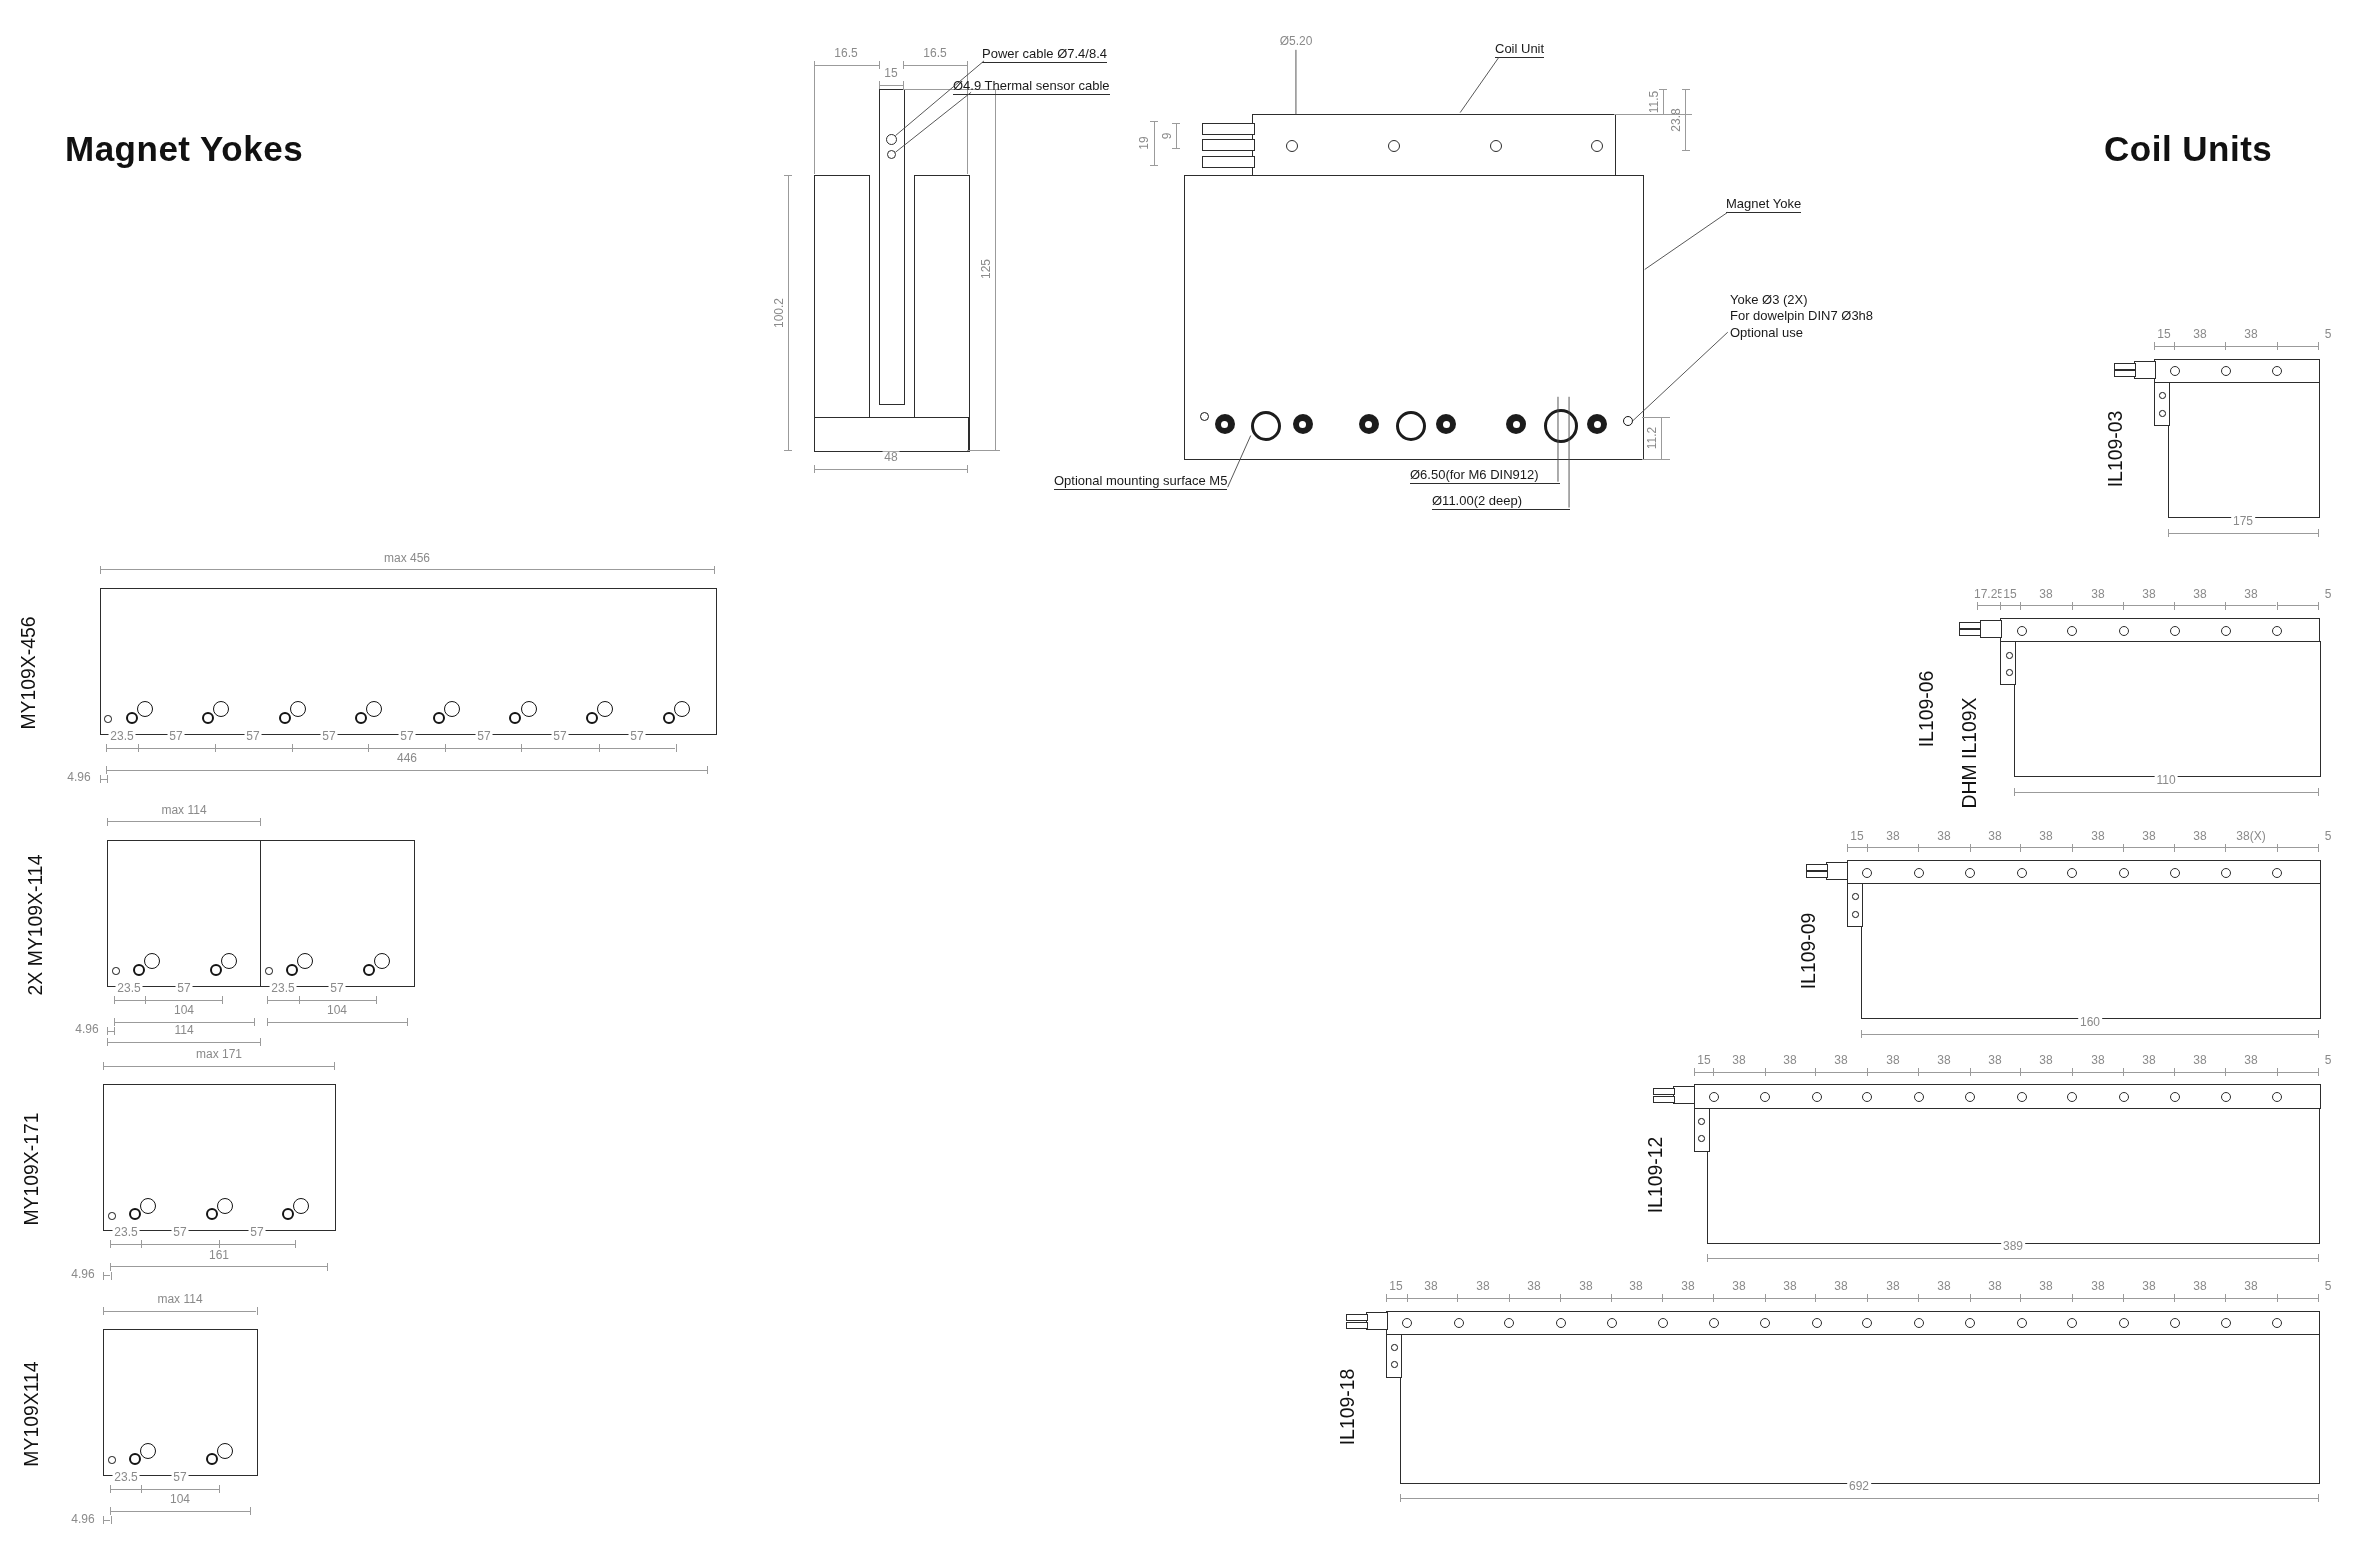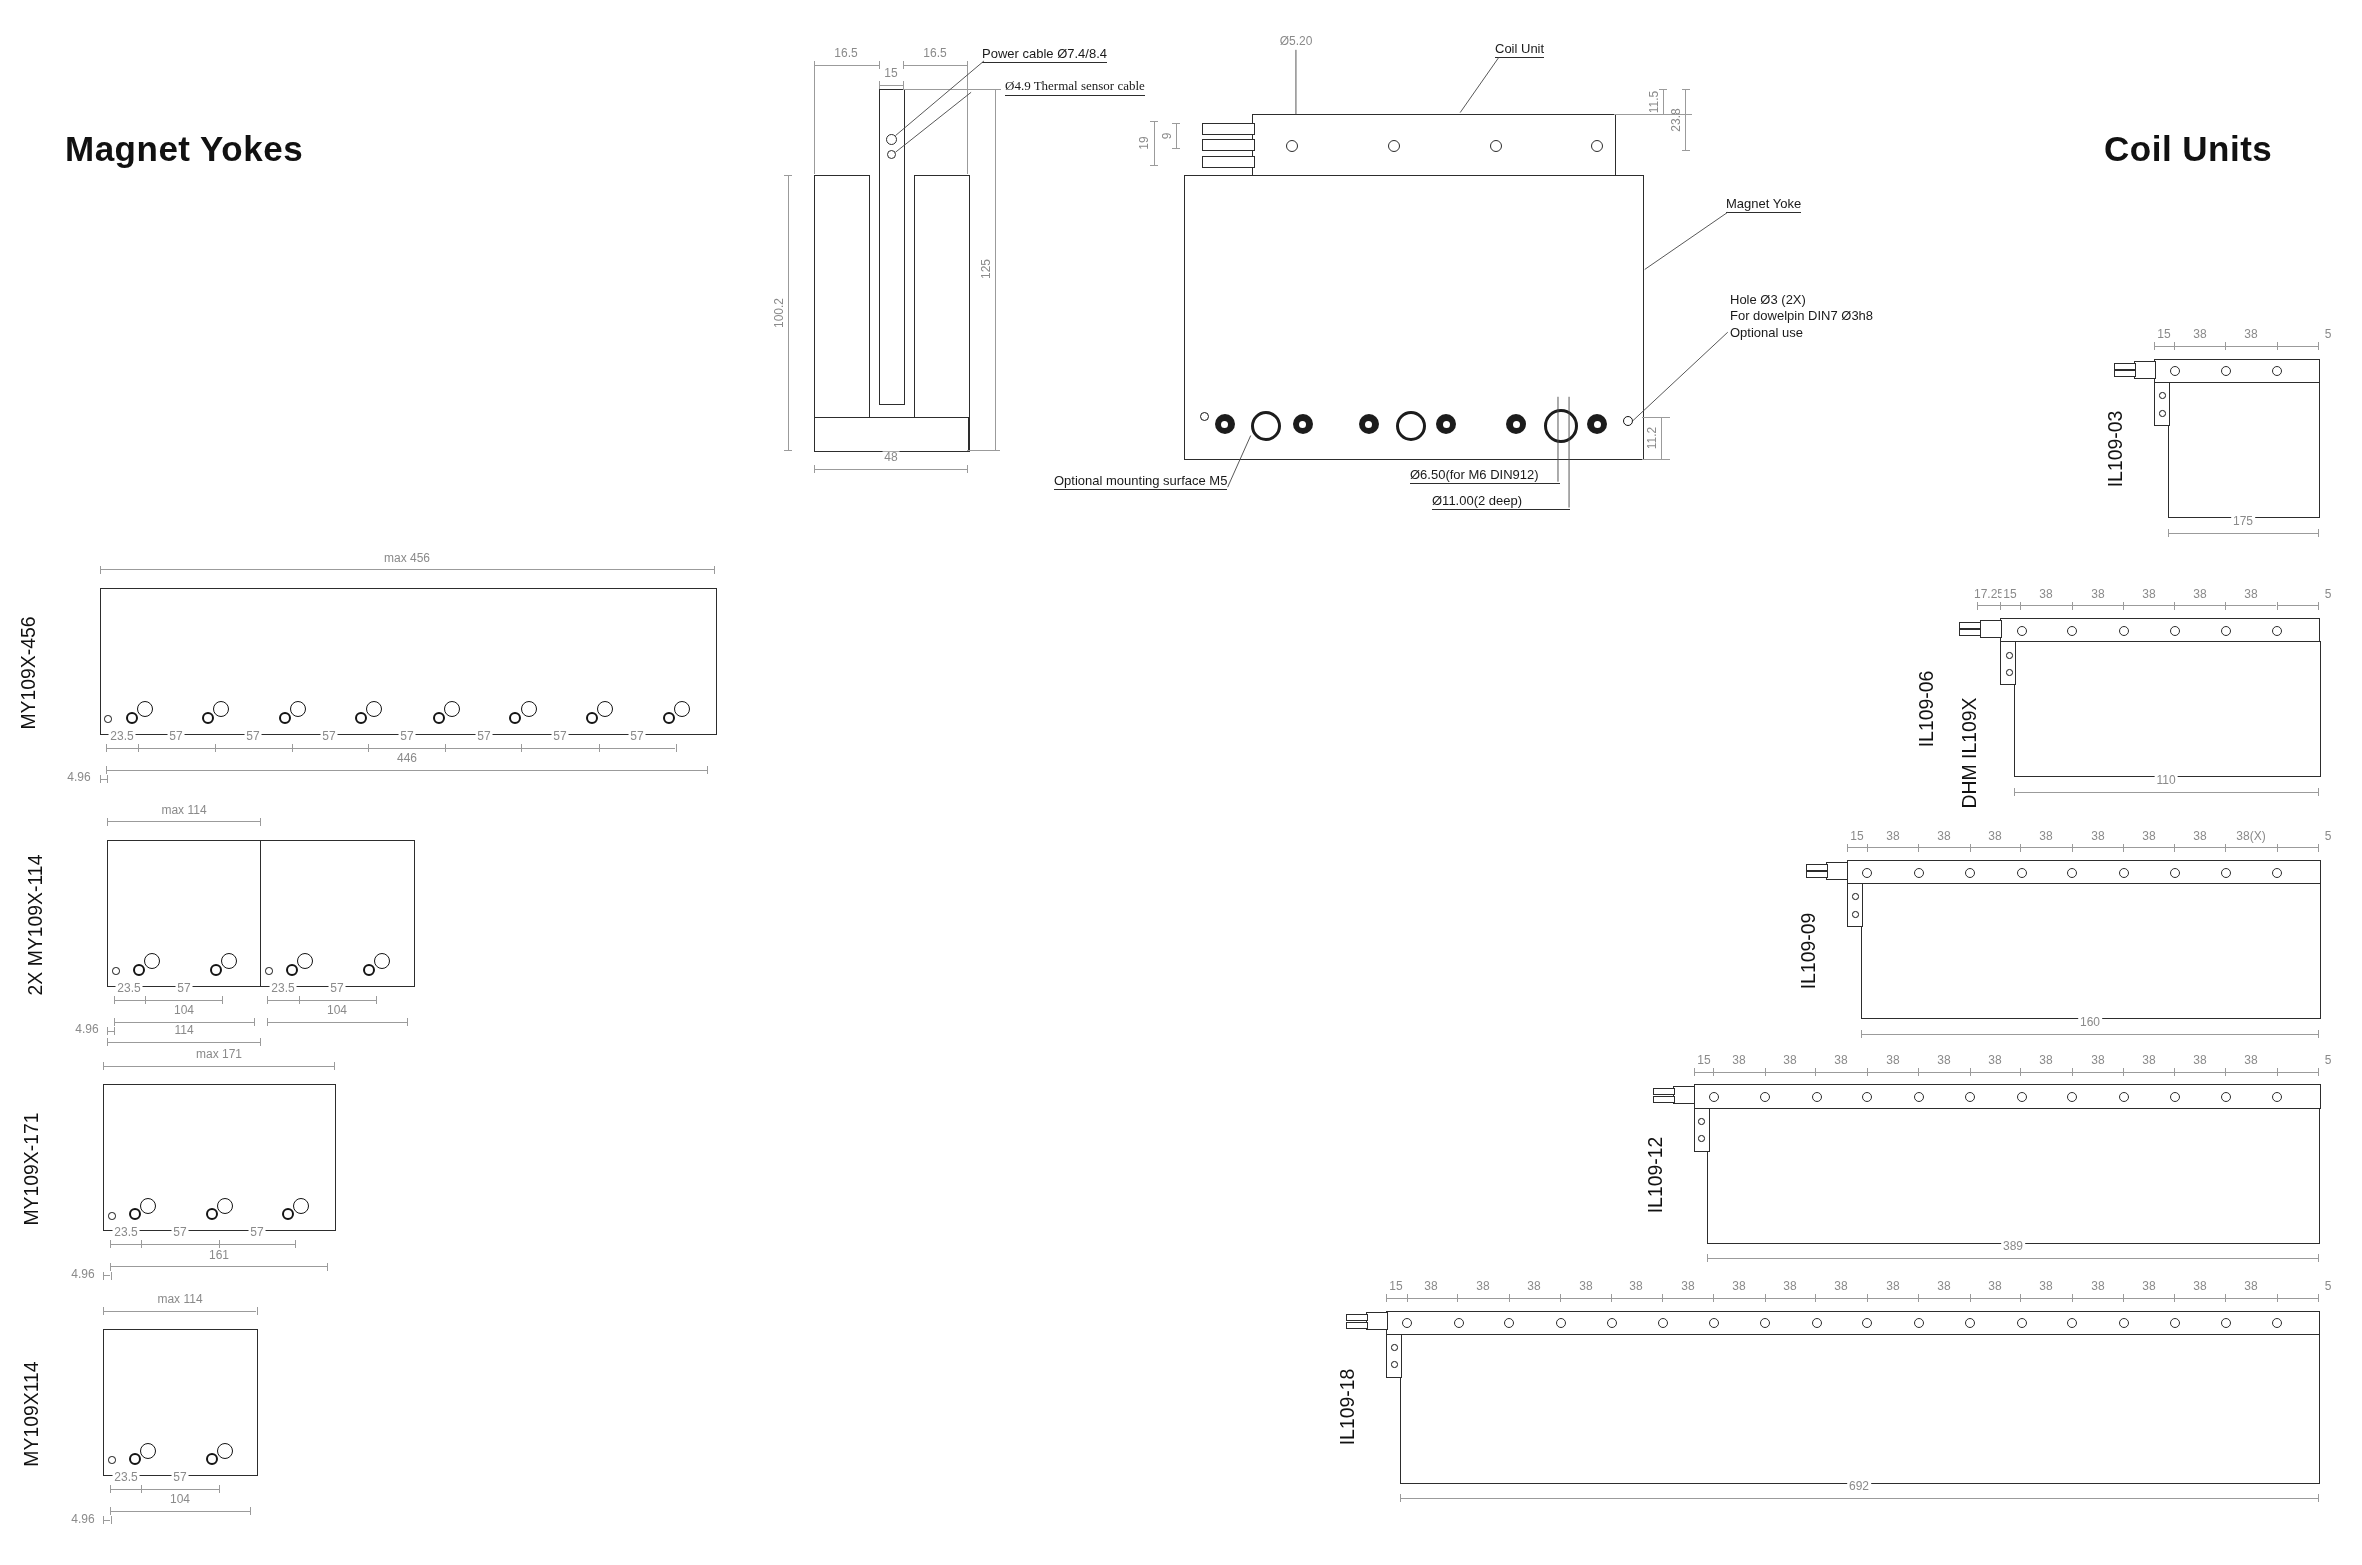--- a/index.html
+++ b/index.html
@@ -442,21 +442,21 @@
       <div class="dln" style="left: 991px; top: 89px; width: 8.3px; height: 0.9px;"></div>
       <div class="dln" style="left: 991px; top: 450px; width: 8.3px; height: 0.9px;"></div>
       <div class="dimt rot" style="left: 986px; top: 269px;">125</div>
       <div class="dln" style="left: 903px; top: 89px; width: 98px; height: 0.9px;"></div>
       <div class="dln" style="left: 967px; top: 450px; width: 33px; height: 0.9px;"></div>
       <div class="dln" style="left: 814px; top: 469px; width: 153px; height: 0.9px;"></div>
       <div class="dln" style="left: 814px; top: 465px; width: 0.9px; height: 8.3px;"></div>
       <div class="dln" style="left: 967px; top: 465px; width: 0.9px; height: 8.3px;"></div>
       <div class="dimt" style="left: 891px; top: 464px;">48</div>
       <div class="note u" style="left: 982px; top: 46px;">Power cable Ø7.4/8.4</div>
-      <div class="note u" style="left: 1005px; top: 78px; font-family: Liberation Serif, serif;">Ø4.9 Thermal sensor cable</div>
+      <div class="note u" style="left: 953px; top: 78px;">Ø4.9 Thermal sensor cable</div>
       <div class="outline" style="left: 1252px; top: 114px; width: 362px; height: 61px;"></div>
       <div class="holeO" style="left: 1286px; top: 140px; width: 10px; height: 10px;"></div>
       <div class="holeO" style="left: 1388px; top: 140px; width: 10px; height: 10px;"></div>
       <div class="holeO" style="left: 1490px; top: 140px; width: 10px; height: 10px;"></div>
       <div class="holeO" style="left: 1591px; top: 140px; width: 10px; height: 10px;"></div>
       <div class="outline" style="left: 1202px; top: 123px; width: 51px; height: 10px;"></div>
       <div class="outline" style="left: 1202px; top: 139px; width: 51px; height: 10px;"></div>
       <div class="outline" style="left: 1202px; top: 156px; width: 51px; height: 10px;"></div>
       <div class="outline" style="left: 1184px; top: 175px; width: 458px; height: 283px;"></div>
       <div class="holeT" style="left: 1200px; top: 412px; width: 7.4px; height: 7.4px;"></div>
@@ -495,21 +495,21 @@
       <div class="dln" style="left: 1172px; top: 148px; width: 8.3px; height: 0.9px;"></div>
       <div class="dimt rot" style="left: 1167px; top: 136px;">9</div>
       <div class="dln" style="left: 1642px; top: 417px; width: 28px; height: 0.9px;"></div>
       <div class="dln" style="left: 1642px; top: 459px; width: 28px; height: 0.9px;"></div>
       <div class="dln" style="left: 1661px; top: 417px; width: 0.9px; height: 42px;"></div>
       <div class="dln" style="left: 1658px; top: 417px; width: 8.3px; height: 0.9px;"></div>
       <div class="dln" style="left: 1658px; top: 459px; width: 8.3px; height: 0.9px;"></div>
       <div class="dimt rot" style="left: 1652px; top: 438px;">11.2</div>
       <div class="note u" style="left: 1495px; top: 41px;">Coil Unit</div>
       <div class="note u" style="left: 1726px; top: 196px;">Magnet Yoke</div>
-      <div class="note" style="left: 1730px; top: 292px;">Hole Ø3 (2X)</div>
+      <div class="note" style="left: 1730px; top: 292px;">Yoke Ø3 (2X)</div>
       <div class="note" style="left: 1730px; top: 308px;">For dowelpin DIN7 Ø3h8</div>
       <div class="note" style="left: 1730px; top: 325px;">Optional use</div>
       <div class="note u" style="left: 1054px; top: 473px;">Optional mounting surface M5</div>
       <div class="note u" style="left: 1410px; top: 467px; width: 150px;">Ø6.50(for M6 DIN912)</div>
       <div class="note u" style="left: 1432px; top: 493px; width: 138px;">Ø11.00(2 deep)</div>
     </div>
   <svg id="leaders" width="2363" height="1565" viewBox="0 0 2560 1696">
       <line x1="1066" y1="66" x2="970" y2="147" stroke="#4a4a4a" stroke-width="1"></line>
       <line x1="1052" y1="100" x2="970" y2="165" stroke="#4a4a4a" stroke-width="1"></line>
       <line x1="1404" y1="54" x2="1404" y2="124" stroke="#4a4a4a" stroke-width="1"></line>

